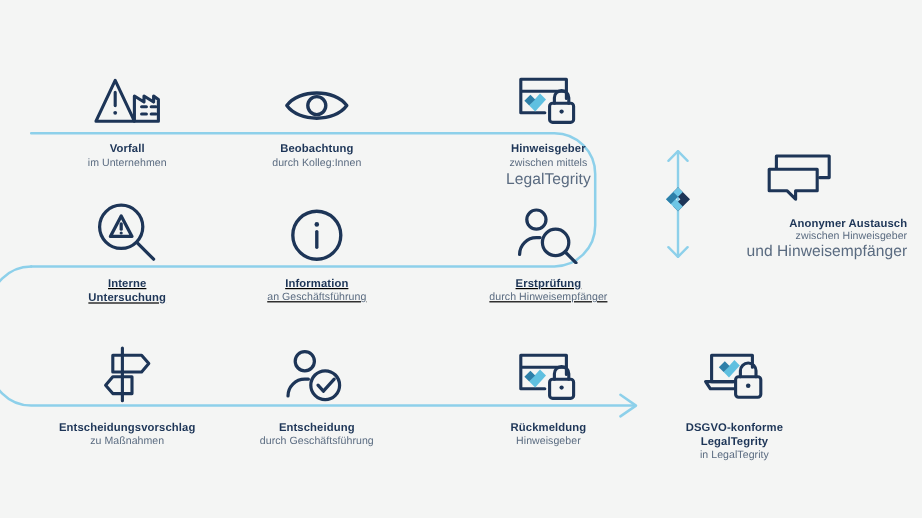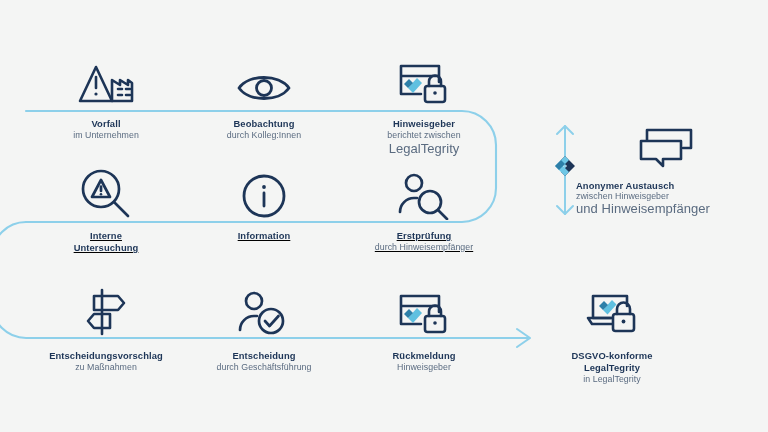--- a/index.html
+++ b/index.html
@@ -20,28 +20,28 @@
   .cap .t2{display:block;font-size:8.8px;color:#5a6b80;letter-spacing:.05px;}
   .cap .t3{display:block;font-size:13px;color:#5a6b80;letter-spacing:.05px;}
 
   
   .r1{top:52px;}
   .r2{top:164px;text-decoration:underline;}
   .r3{top:282px;}
 
   .c1{left:26px;}
   .c2{left:184px;}
-  .c3{left:344px;}
+  .c3{left:377px;}
   .c4{left:532px;}
 
   .node.r1 .cap{margin-top:10px;}
   .node.r2 .cap{margin-top:10px;}
   .node.r3 .cap{margin-top:12px;}
 
-  .side-node{position:absolute;left:576px;top:122px;width:180px;text-align:left;}
+  .side-node{position:absolute;left:576px;top:122px;width:180px;text-align:right;}
   .side-node .icon-wrap{height:52px;display:flex;align-items:center;justify-content:center;}
   .side-node .cap{margin-top:6px;}
 
   .exchange-arrow{position:absolute;left:545px;top:120px;width:40px;height:100px;}
 </style>
 </head>
 <body>
 
 <div id="stage">
 
@@ -97,21 +97,21 @@
           <circle cx="38" cy="35" r="1.8" fill="#1d3557" stroke="none"></circle>
         </g>
         <g stroke="none">
           <path d="M11,30 l5,5 l9,-10 l-5,-5 Z" fill="#5fc0e0"></path>
           <path d="M11,30 l-4,-4 l5,-5 l4,4 Z" fill="#2d7fa8"></path>
         </g>
       </svg>
     </div>
     <div class="cap">
       <span class="t1">Hinweisgeber</span>
-      <span class="t2">berichtet zwischen</span>
+      <span class="t2">zwischen mittels</span>
       <span class="t3">LegalTegrity</span>
     </div>
   </div>
 
   <div class="node r2 c1">
     <div class="icon-wrap">
       <svg width="54" height="52" viewBox="0 0 54 52">
         <g fill="none" stroke="#1d3557" stroke-width="2.7" stroke-linejoin="round" stroke-linecap="round">
           <circle cx="22" cy="21" r="18"></circle>
           <path d="M35,34 L49,48"></path>
@@ -132,20 +132,21 @@
       <svg width="48" height="48" viewBox="0 0 48 48">
         <g fill="none" stroke="#1d3557" stroke-width="2.8" stroke-linejoin="round" stroke-linecap="round">
           <circle cx="24" cy="24" r="20"></circle>
           <path d="M24,21 V34"></path>
           <circle cx="24" cy="15" r="1.9" fill="#1d3557" stroke="none"></circle>
         </g>
       </svg>
     </div>
     <div class="cap">
       <span class="t1">Information</span>
+      <span class="t2">an Geschäftsführung</span>
     </div>
   </div>
 
   <div class="node r2 c3">
     <div class="icon-wrap">
       <svg width="54" height="48" viewBox="0 0 54 48">
         <g fill="none" stroke="#1d3557" stroke-width="2.7" stroke-linejoin="round" stroke-linecap="round">
           <circle cx="17" cy="11" r="8"></circle>
           <path d="M3,40 a14,14 0 0 1 14,-14 h3"></path>
           <circle cx="33" cy="30" r="11"></circle>

